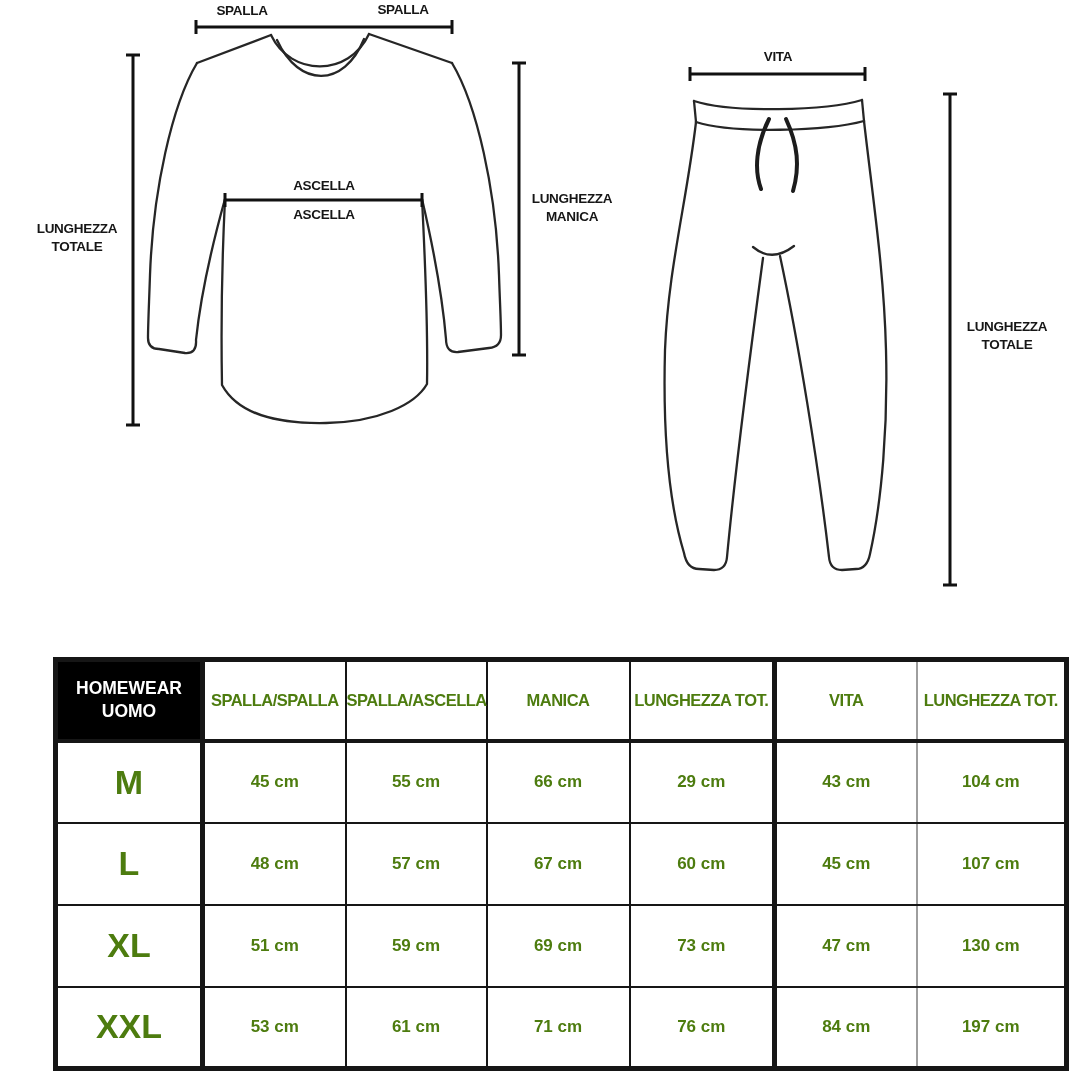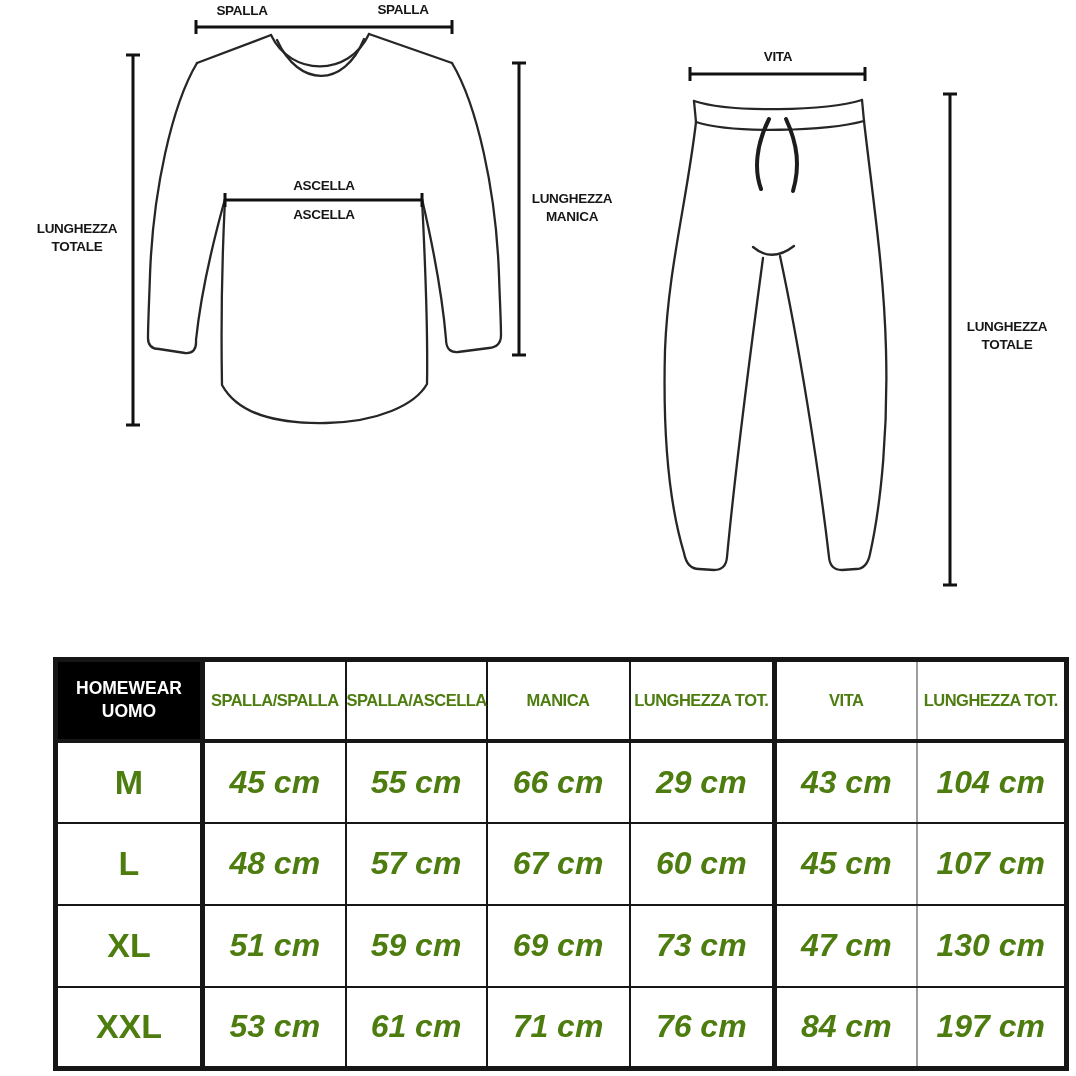--- a/index.html
+++ b/index.html
@@ -36,21 +36,21 @@
   }
   .size-chart tr { height:82px; }
   .size-chart tr.head-row { height:81px; }
   th.corner-cell {
     background:#000000; color:#ffffff;
     font-size:17.5px; line-height:1.35;
     border-right-width:5px; border-bottom-width:4px;
   }
   th.head-cell { font-size:16.5px; letter-spacing:-0.5px; border-bottom-width:4px; }
   td.size-cell { font-size:34px; border-right-width:5px; }
-  td.val-cell { font-size:32px;font-style:italic; }
+  td.val-cell { font-size:17px; }
   .thick-right { border-right-width:5px !important; }
   .light-right { border-right:2px solid #9e9e9e !important; }
   .light-left  { border-left:2px solid #9e9e9e !important; }
 </style>
 </head>
 <body>
 
 <div class="canvas">
 
   <svg class="diagram-svg" width="1076" height="650" viewBox="0 0 1076 650" xmlns="http://www.w3.org/2000/svg">

